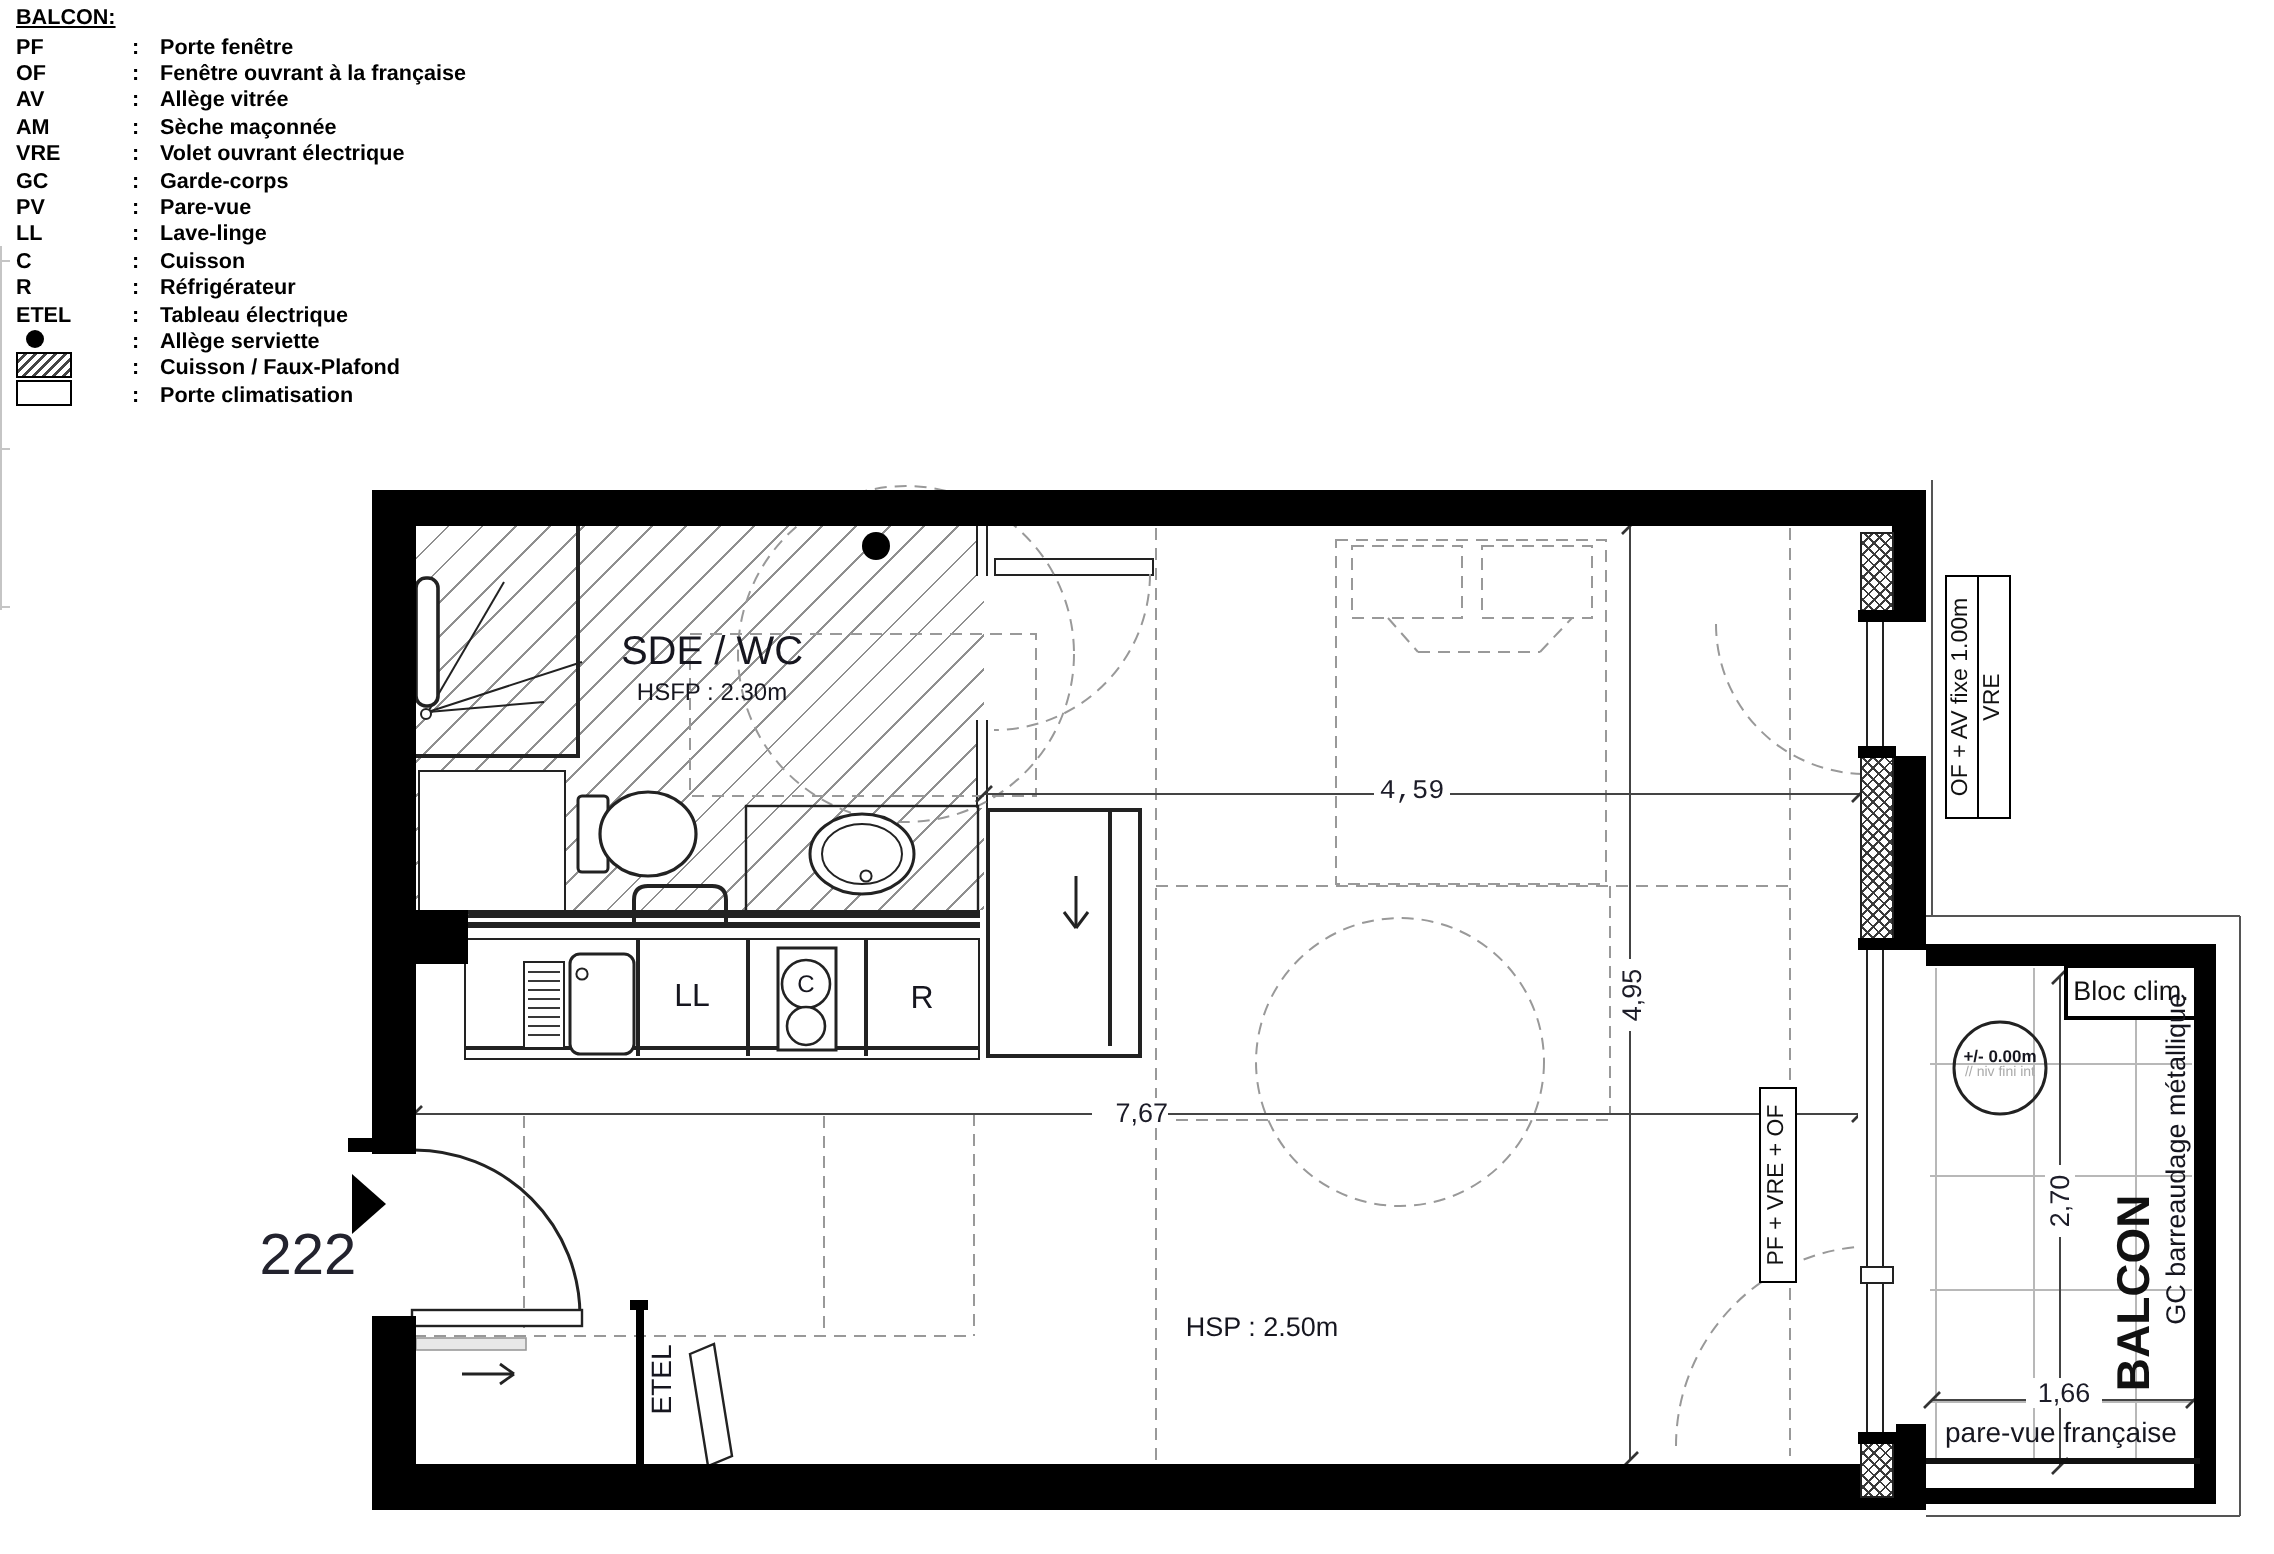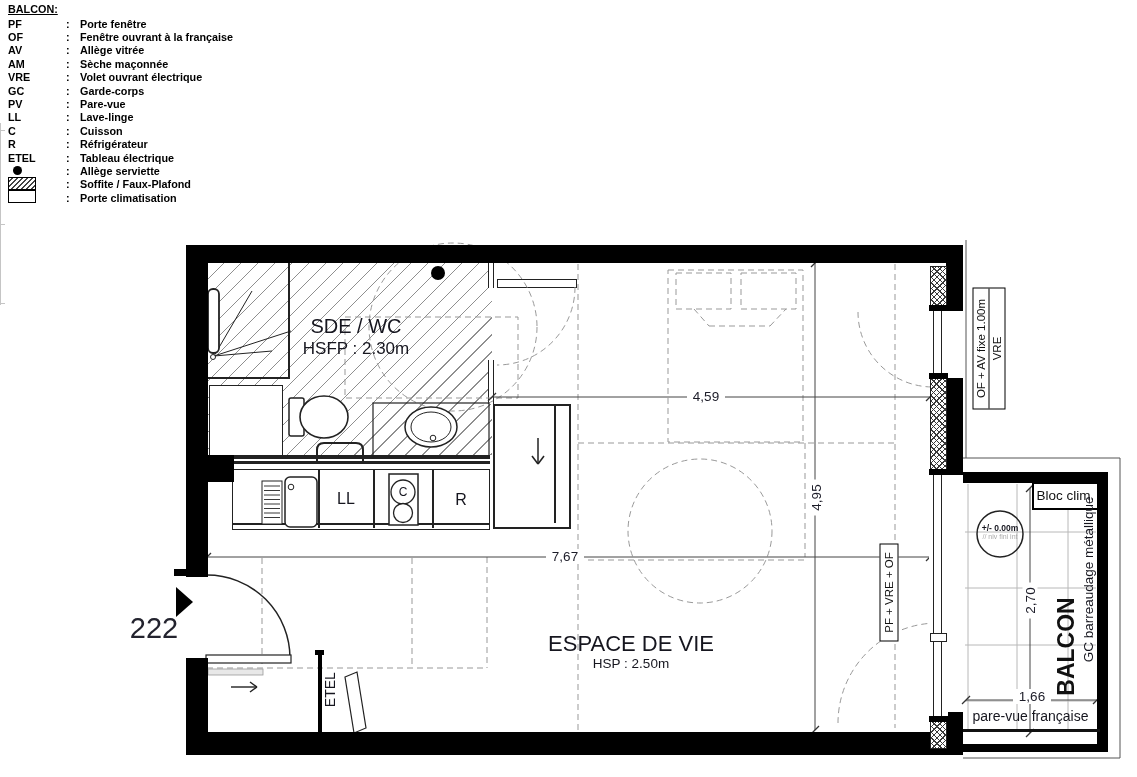--- a/index.html
+++ b/index.html
@@ -95,21 +95,21 @@
         <span class="llab">Tableau électrique</span>
       </div>
     <div class="lrow">
         <span class="lsym"><span class="dotsym" style="display:inline-block"></span></span>
         <span class="lcolon">:</span>
         <span class="llab">Allège serviette</span>
       </div>
     <div class="lrow">
         <span class="lsym"><span class="hatchsym" style="display:inline-block"></span></span>
         <span class="lcolon">:</span>
-        <span class="llab">Soffite / Faux-Plafond</span>
+        <span class="llab">Cuisson / Faux-Plafond</span>
       </div>
     <div class="lrow">
         <span class="lsym"><span class="boxsym" style="display:inline-block"></span></span>
         <span class="lcolon">:</span>
         <span class="llab">Porte climatisation</span>
       </div>
   </div>
 
   <div class="abs" style="left:0;top:123px;width:1px;height:182px;background:#c5c5c5;"></div>
   <div class="abs" style="left:0;top:130px;width:5px;height:1px;background:#c5c5c5;"></div>
@@ -286,34 +286,33 @@
   <div class="xhatch" style="left:930px;top:721px;width:15px;height:26px;"></div>
   <div class="cap" style="left:929px;top:305px;width:19px;height:6px;"></div>
   <div class="win" style="left:929px;top:311px;width:19px;height:64px;"></div>
   <div class="cap" style="left:929px;top:373px;width:19px;height:6px;"></div>
   <div class="cap" style="left:929px;top:469px;width:19px;height:6px;"></div>
   <div class="win" style="left:929px;top:475px;width:19px;height:243px;"></div>
   <div class="abs" style="left:930px;top:633px;width:15px;height:7px;background:#fff;border:1px solid #222;"></div>
   <div class="cap" style="left:929px;top:716px;width:19px;height:6px;"></div>
 
   <div class="lbl" style="left:276px;top:315px;width:160px;font-size:20px;">SDE / WC</div>
-  <div class="lbl" style="left:276px;top:340px;width:160px;font-size:17px;">HSFP : 2.30m</div>
-
-  <div class="lbl" style="left:531px;top:632px;width:200px;font-size:22px;">ESPACE DE VIE</div>
+  <div class="lbl" style="left:276px;top:340px;width:160px;font-size:12px;">HSFP : 2.30m</div>
+
   <div class="lbl" style="left:531px;top:657px;width:200px;font-size:13.5px;">HSP : 2.50m</div>
 
   <div class="lbl" style="left:128px;top:613px;width:52px;font-size:29px;color:#23232e;">222</div>
 
   <div class="lbl" style="left:331px;top:490px;width:30px;font-size:16px;">LL</div>
   <div class="lbl" style="left:396px;top:486px;width:14px;font-size:12px;">C</div>
   <div class="lbl" style="left:446px;top:491px;width:30px;font-size:16px;">R</div>
   <div class="lbl rot" style="left:301px;top:682px;width:60px;font-size:14px;">ETEL</div>
 
-  <div class="dimtxt" style="left:687px;top:389px;width:38px;">4,59</div>
-  <div class="dimtxt" style="left:546px;top:549px;width:38px;">7,67</div>
+  <div class="dimtxt" style="left:687px;top:389px;width:38px;font-family:Liberation Mono, monospace;">4,59</div>
+  <div class="dimtxt" style="left:546px;top:549px;width:38px;text-align:right;">7,67</div>
   <div class="dimtxt rot" style="left:798px;top:490px;width:36px;">4,95</div>
   <div class="dimtxt rot" style="left:1012px;top:593px;width:36px;">2,70</div>
   <div class="dimtxt" style="left:1013px;top:689px;width:38px;">1,66</div>
 
   <div class="labelbox rot" style="left:928px;top:332px;width:120px;height:31px;">
     <div style="height:15px;line-height:15px;border-bottom:1px solid #000;">OF + AV fixe 1.00m</div>
     <div style="height:15px;line-height:15px;">VRE</div>
   </div>
   <div class="labelbox rot" style="left:840px;top:583px;width:96px;height:17px;line-height:16px;">PF + VRE + OF</div>
 

